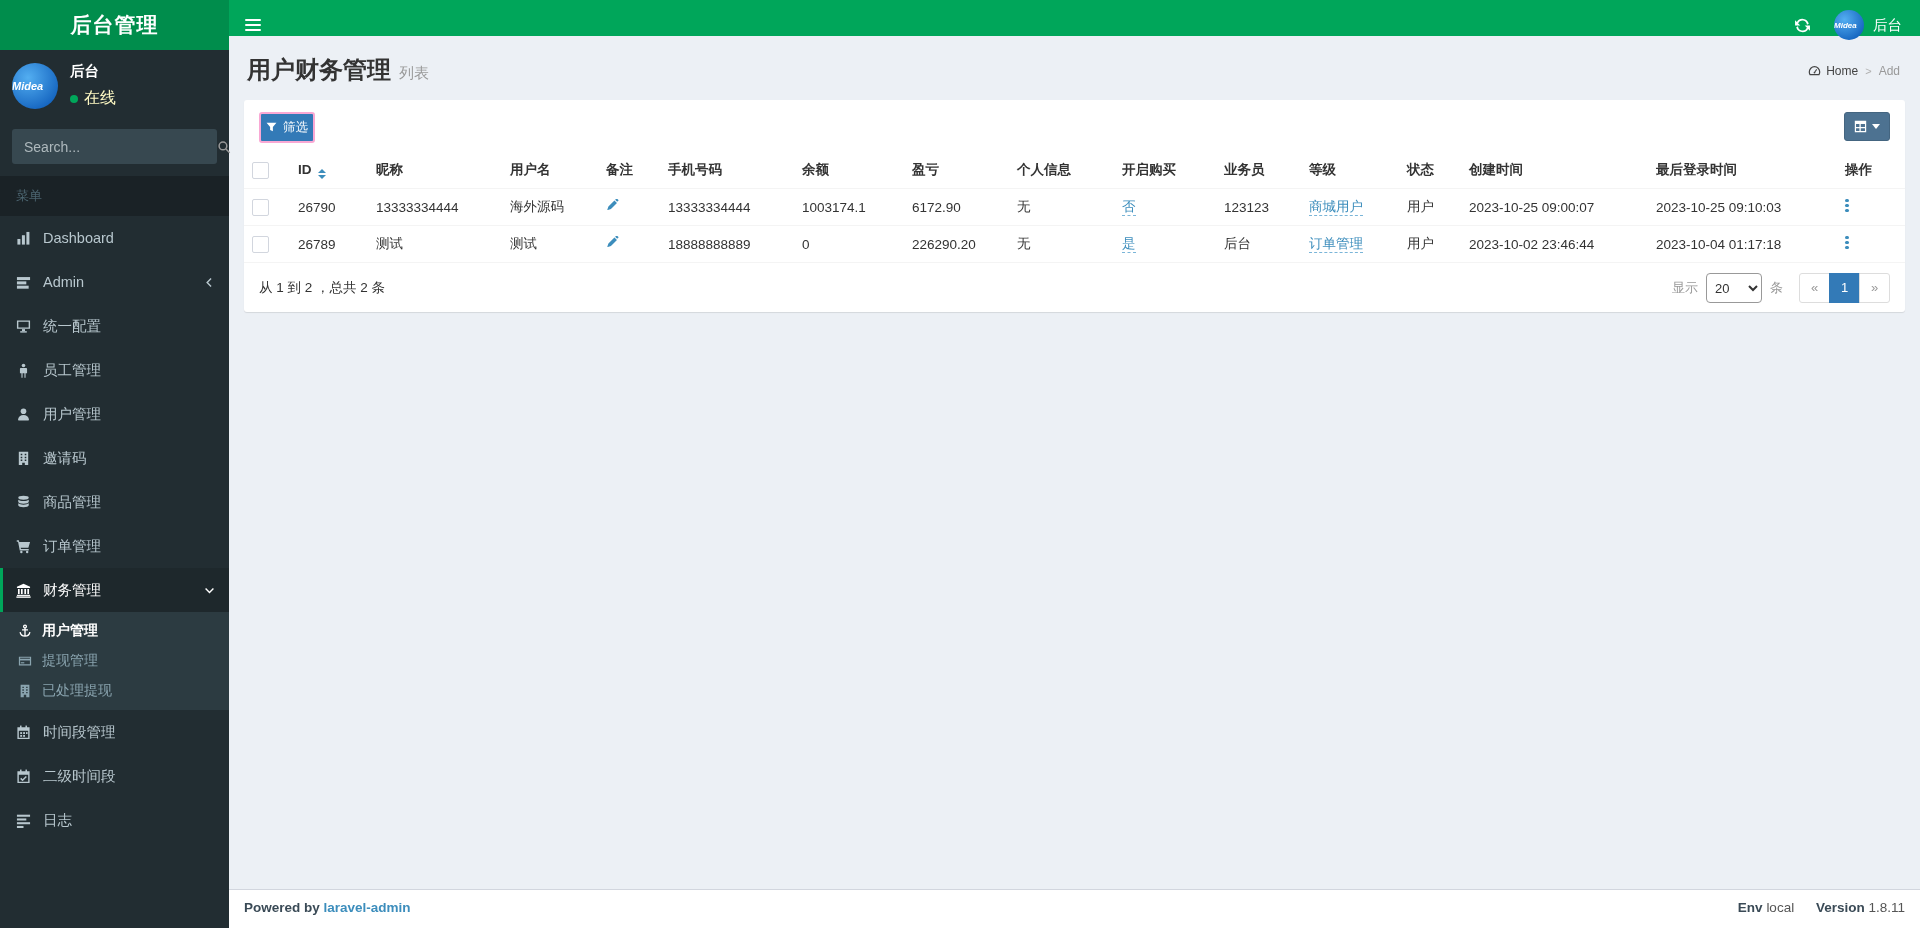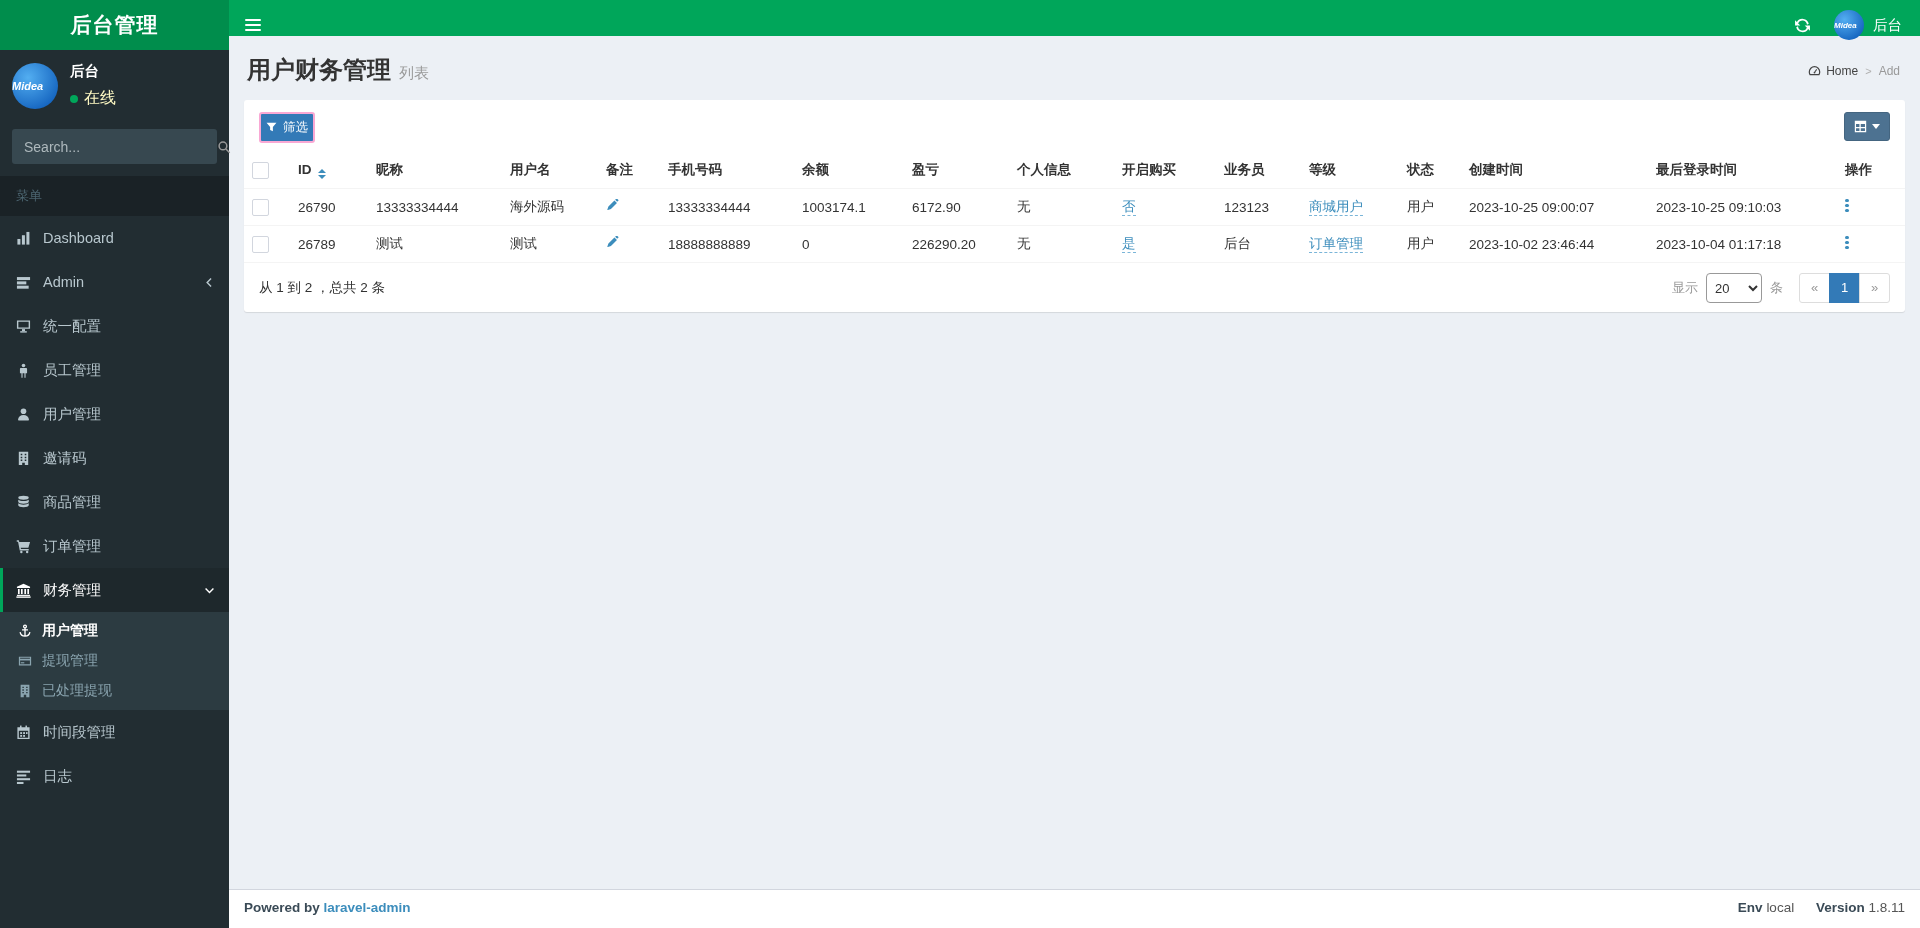--- a/index.html
+++ b/index.html
@@ -294,20 +294,33 @@
             <rect x="10.1" y=".6" width="1.6" height="3"></rect>
             <path d="M1.5 2.5h13V15h-13zM3 6.2v7.3h10V6.2z" fill-rule="evenodd"></path>
             <rect x="4.5" y="7.6" width="2" height="2"></rect>
             <rect x="7.6" y="7.6" width="2" height="2"></rect>
             <rect x="10.7" y="7.6" width="1.6" height="2"></rect>
             <rect x="4.5" y="10.6" width="2" height="2"></rect>
             <rect x="7.6" y="10.6" width="2" height="2"></rect>
           </svg>
       </span>
       <span class="mi-label">时间段管理</span>
+    </li>
+    <li class="menu-item">
+      <span class="mi-icon">
+        <svg width="15" height="15" viewBox="0 0 16 16">
+            <g fill="currentColor">
+              <rect x="4.3" y=".6" width="1.6" height="3"></rect>
+              <rect x="10.1" y=".6" width="1.6" height="3"></rect>
+              <path d="M1.5 2.5h13V15h-13zM3 6.2v7.3h10V6.2z" fill-rule="evenodd"></path>
+            </g>
+            <path d="m5 10 2 2 4-4" fill="none" stroke="currentColor" stroke-width="1.6"></path>
+          </svg>
+      </span>
+      <span class="mi-label">二级时间段</span>
     </li>
     <li class="menu-item">
       <span class="mi-icon">
         <svg width="15" height="15" viewBox="0 0 16 16" fill="currentColor">
             <rect x="1" y="1.8" width="14" height="2.2"></rect>
             <rect x="1" y="5.8" width="10" height="2.2"></rect>
             <rect x="1" y="9.8" width="14" height="2.2"></rect>
             <rect x="1" y="13.8" width="7" height="2.2"></rect>
           </svg>
       </span>

